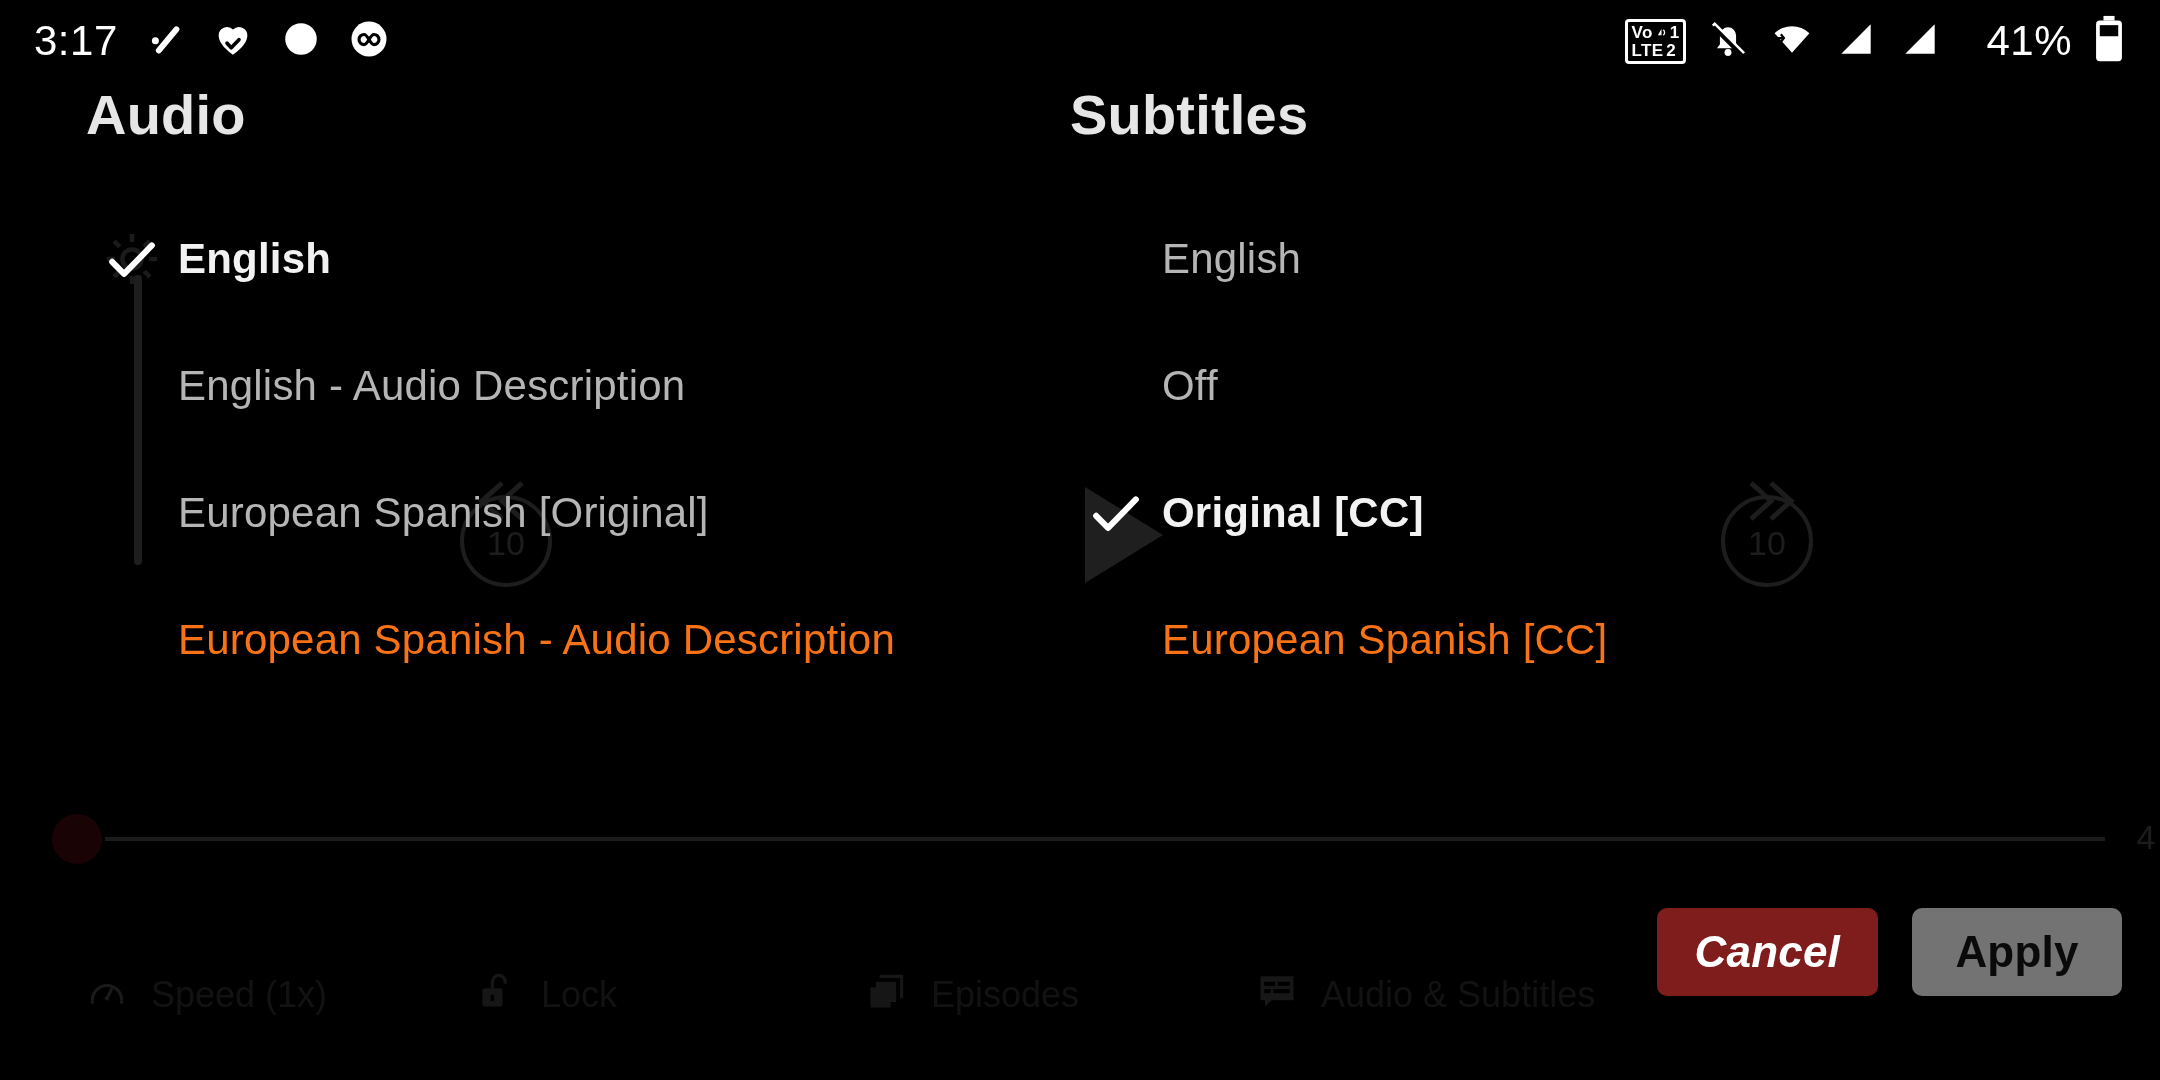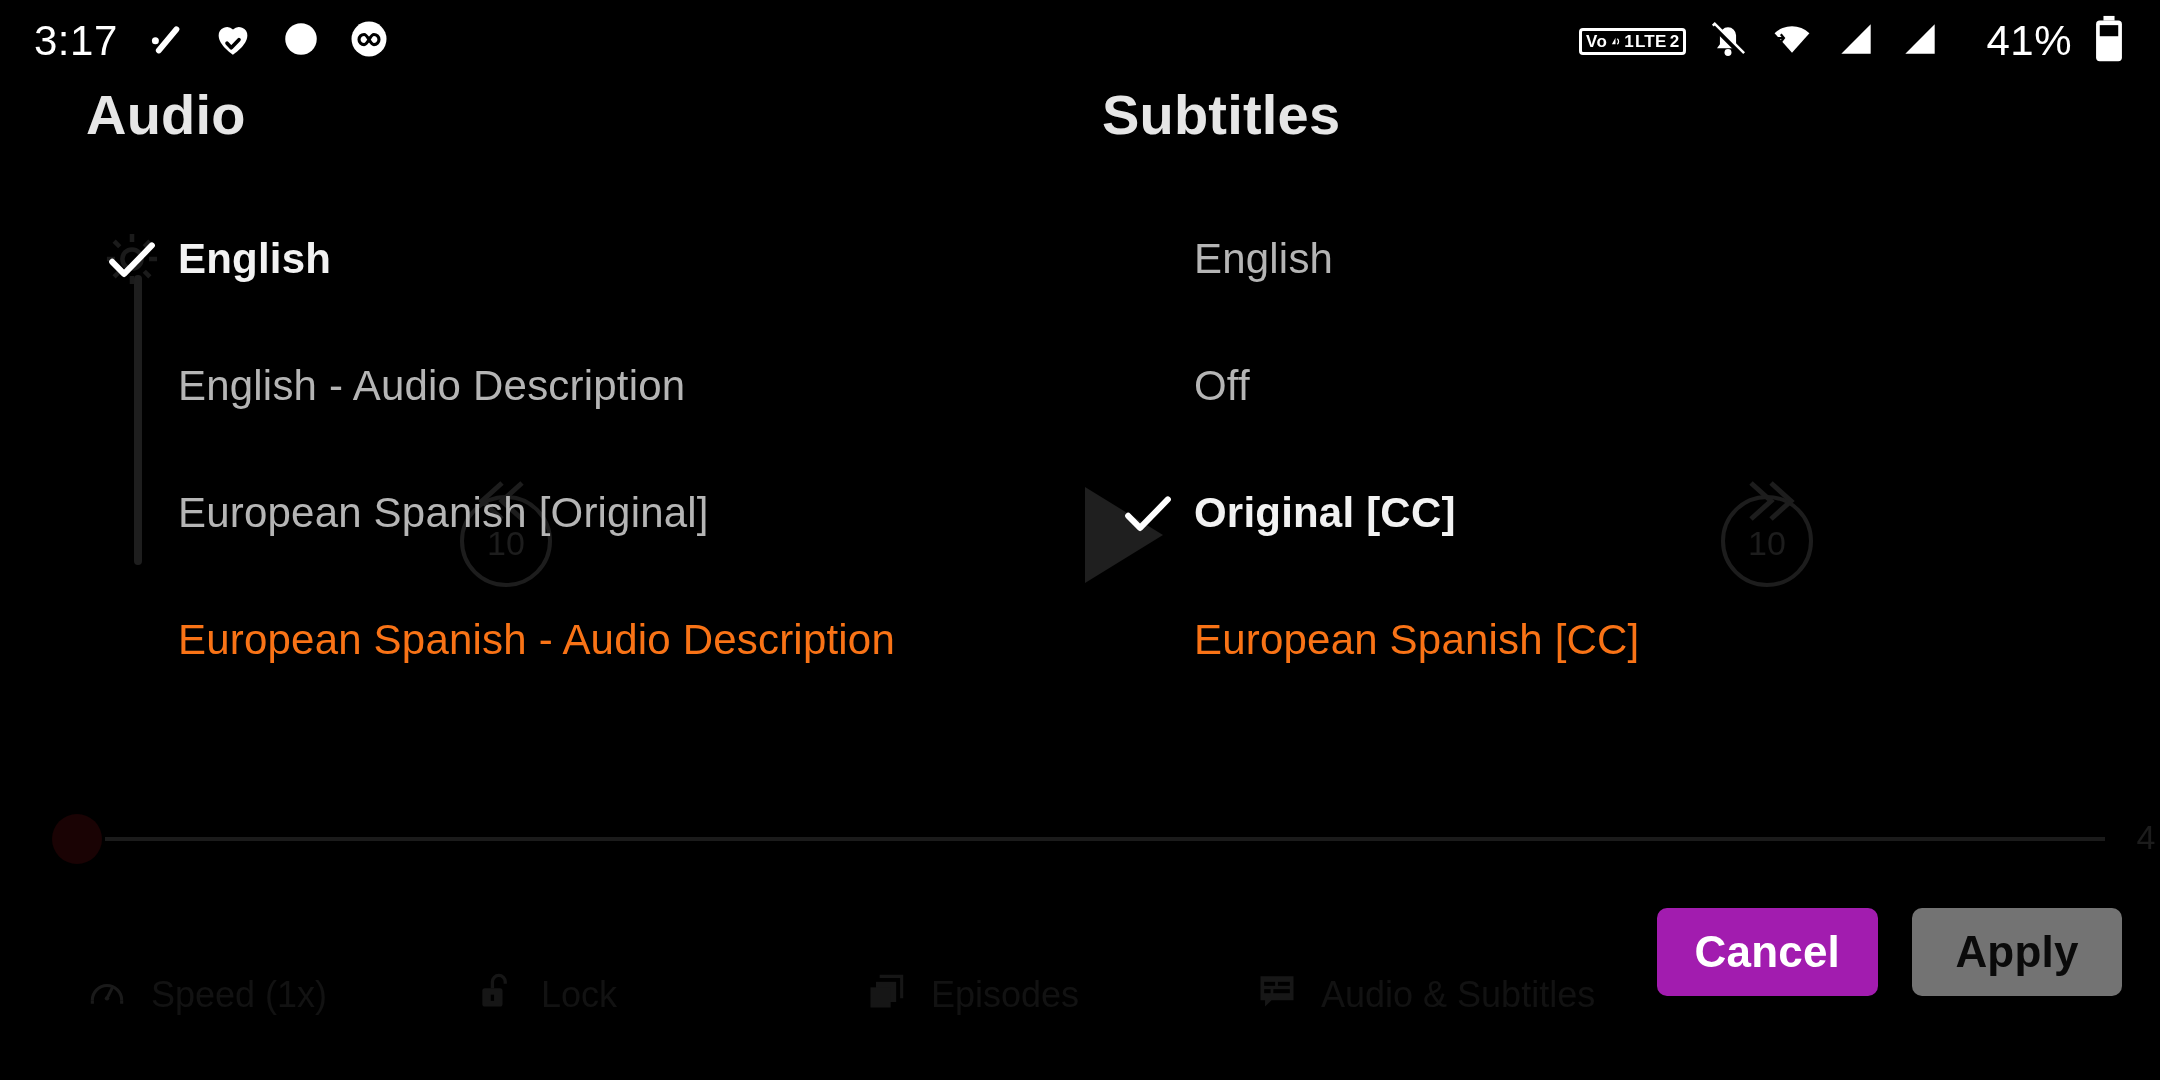--- a/index.html
+++ b/index.html
@@ -71,35 +71,35 @@
     color:#fff; z-index:30;gap:19px;
   }
   .sb-left { display:flex; align-items:center; gap:26px; }
   .sb-clock { font-size:42px; letter-spacing:.5px; }
   .sb-right { display:flex; align-items:center; gap:20px; }
   .sb-batt-pct { font-size:42px; letter-spacing:.5px; margin-left:24px; }
 
   .volte-box {
     border:3px solid #fff; border-radius:4px;
     padding:2px 4px; line-height:1;
-    display:flex; flex-direction:row; gap:1px;
+    display:flex; flex-direction:column; gap:1px;
   }
   .volte-row {
     display:flex; align-items:center; gap:3px;
     font-size:17px; font-weight:bold; letter-spacing:.3px;
   }
 
   
   .panel {
     position:absolute; left:0; top:82px; width:2160px; height:840px;
     z-index:20;
   }
   .col { position:absolute; top:0; }
   .col-audio { left:46px; width:1020px;margin-left:40px; }
-  .col-subs  { left:1070px; width:1020px;margin-left:32px; }
+  .col-subs  { left:1070px; width:1020px; }
 
   .col-title {
     font-size:56px; font-weight:bold; color:#e6e6e6;
     letter-spacing:.2px; margin-bottom:48px;
   }
 
   .opt-list { position:relative; }
 
   .scroll-track {
     position:absolute; left:48px; top:80px;
@@ -143,21 +143,21 @@
   }
   .btn {
     height:88px; min-width:210px;
     border:none; border-radius:10px;
     font-size:44px; font-weight:bold;
     font-family:"Liberation Sans", sans-serif;
     letter-spacing:.2px;
     padding:0 38px;
     cursor:pointer;
   }
-  .btn-cancel { background:#a21caf; color:#ffffff; }
+  .btn-cancel { background:#7f1d1d; color:#ffffff;font-style:italic; }
   .btn-apply  { background:#737373; color:#0a0a0a; }
 </style>
 </head>
 <body>
 
 <div id="screen">
 
   <div class="player-layer">
 
     <div class="ghost-skip back">

